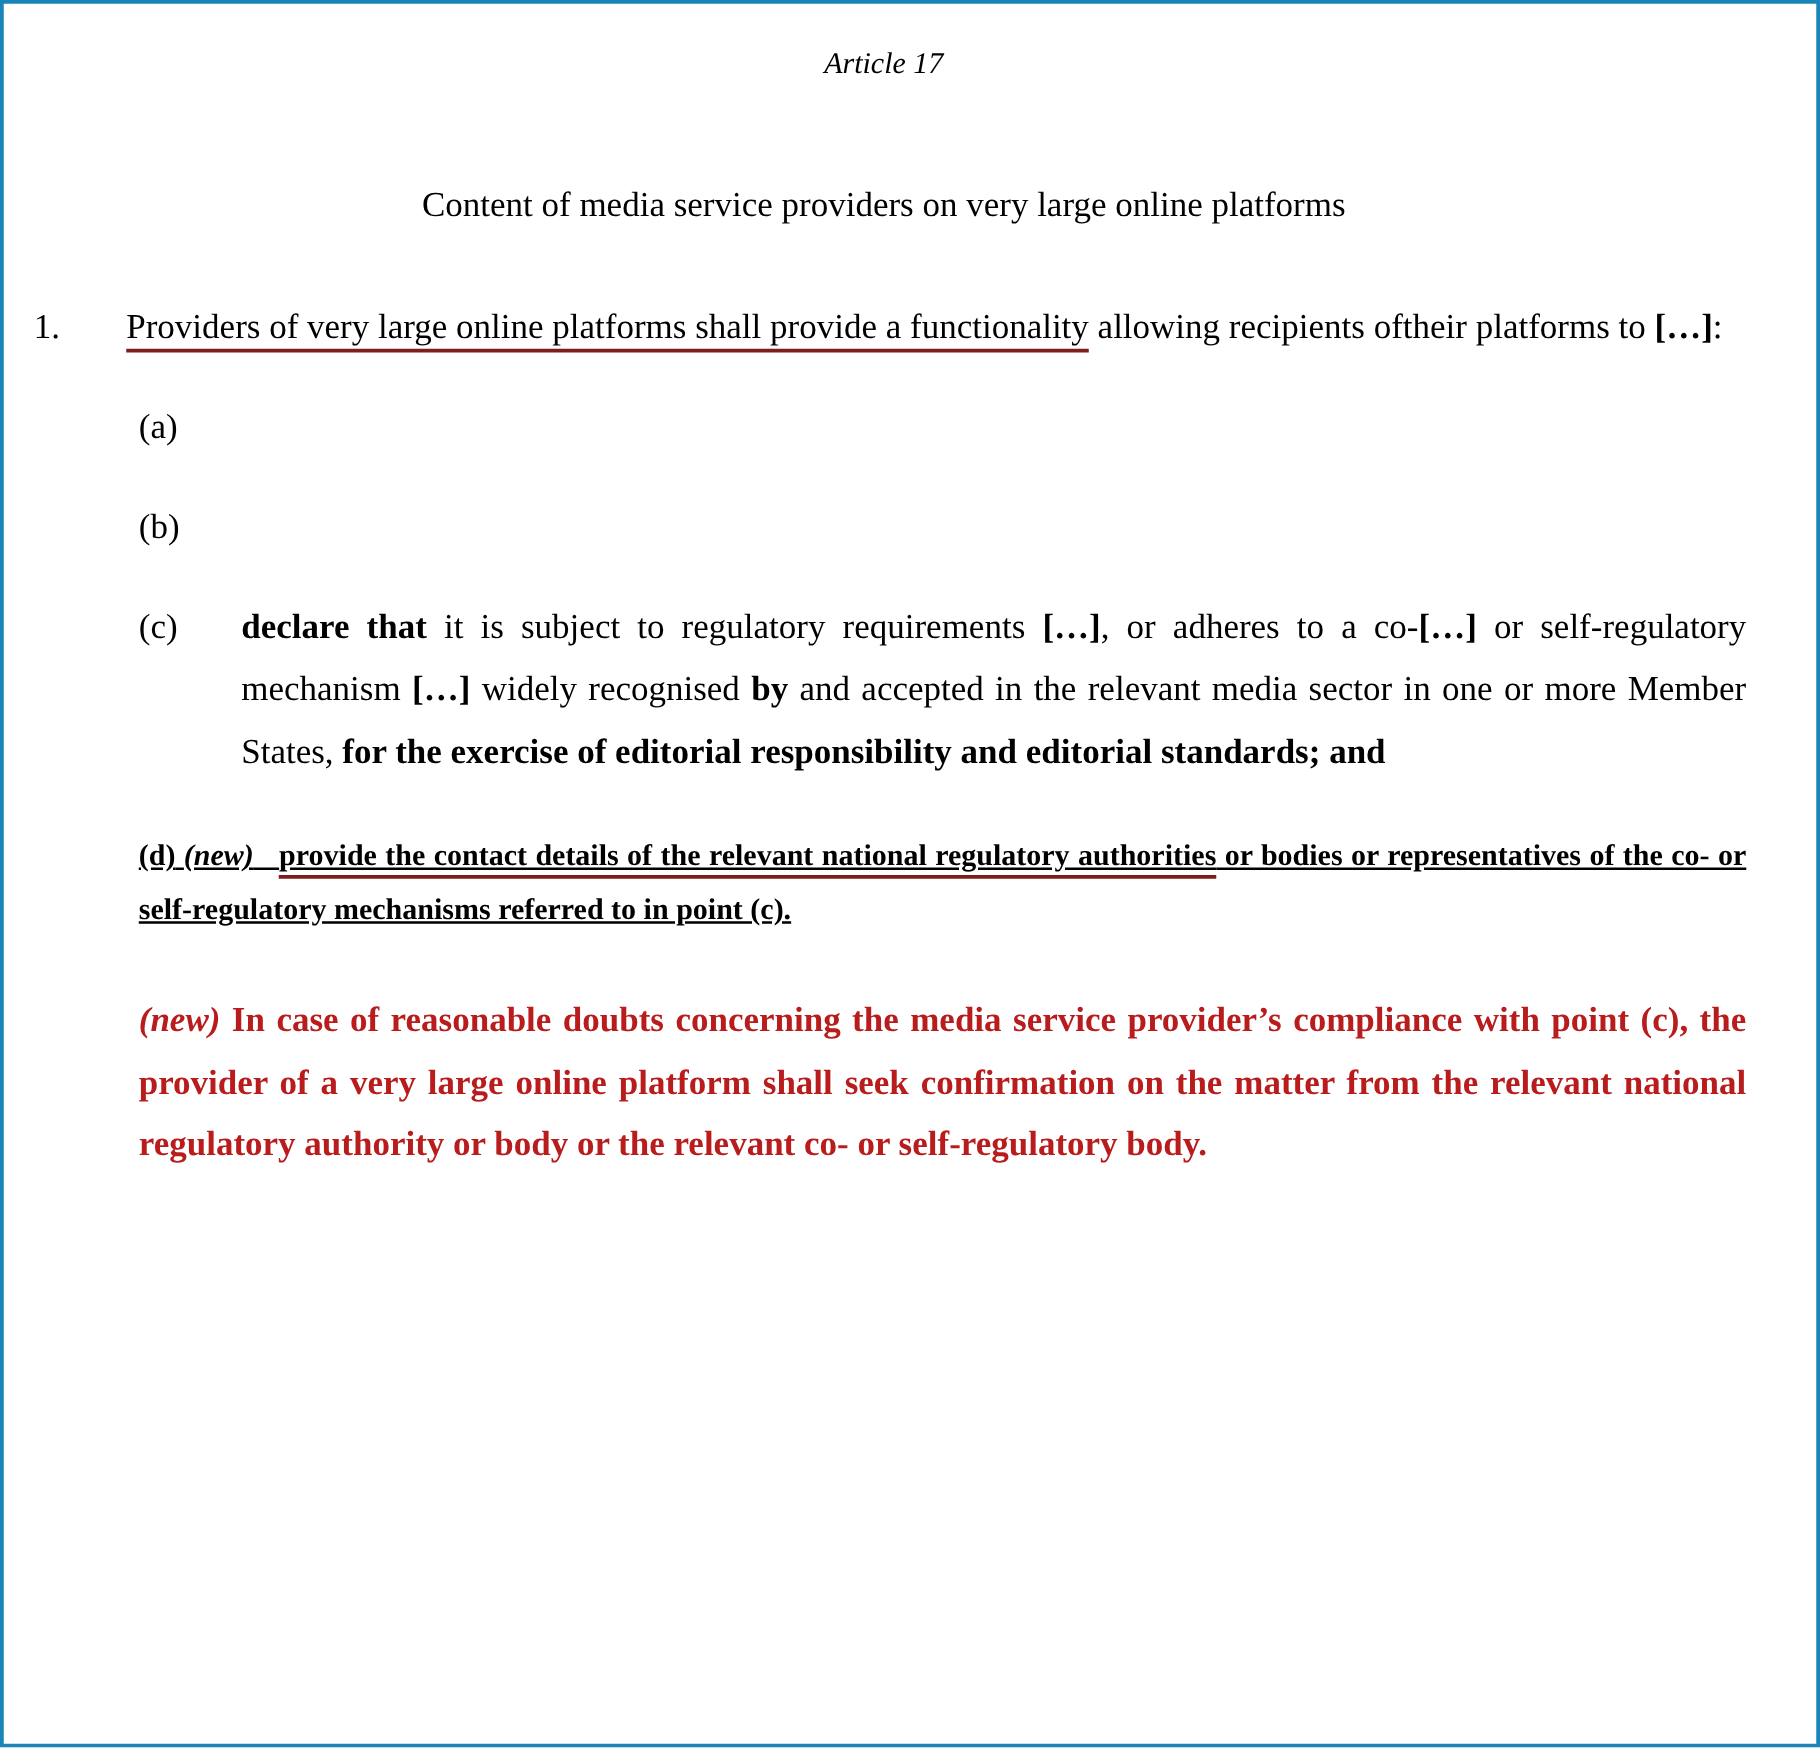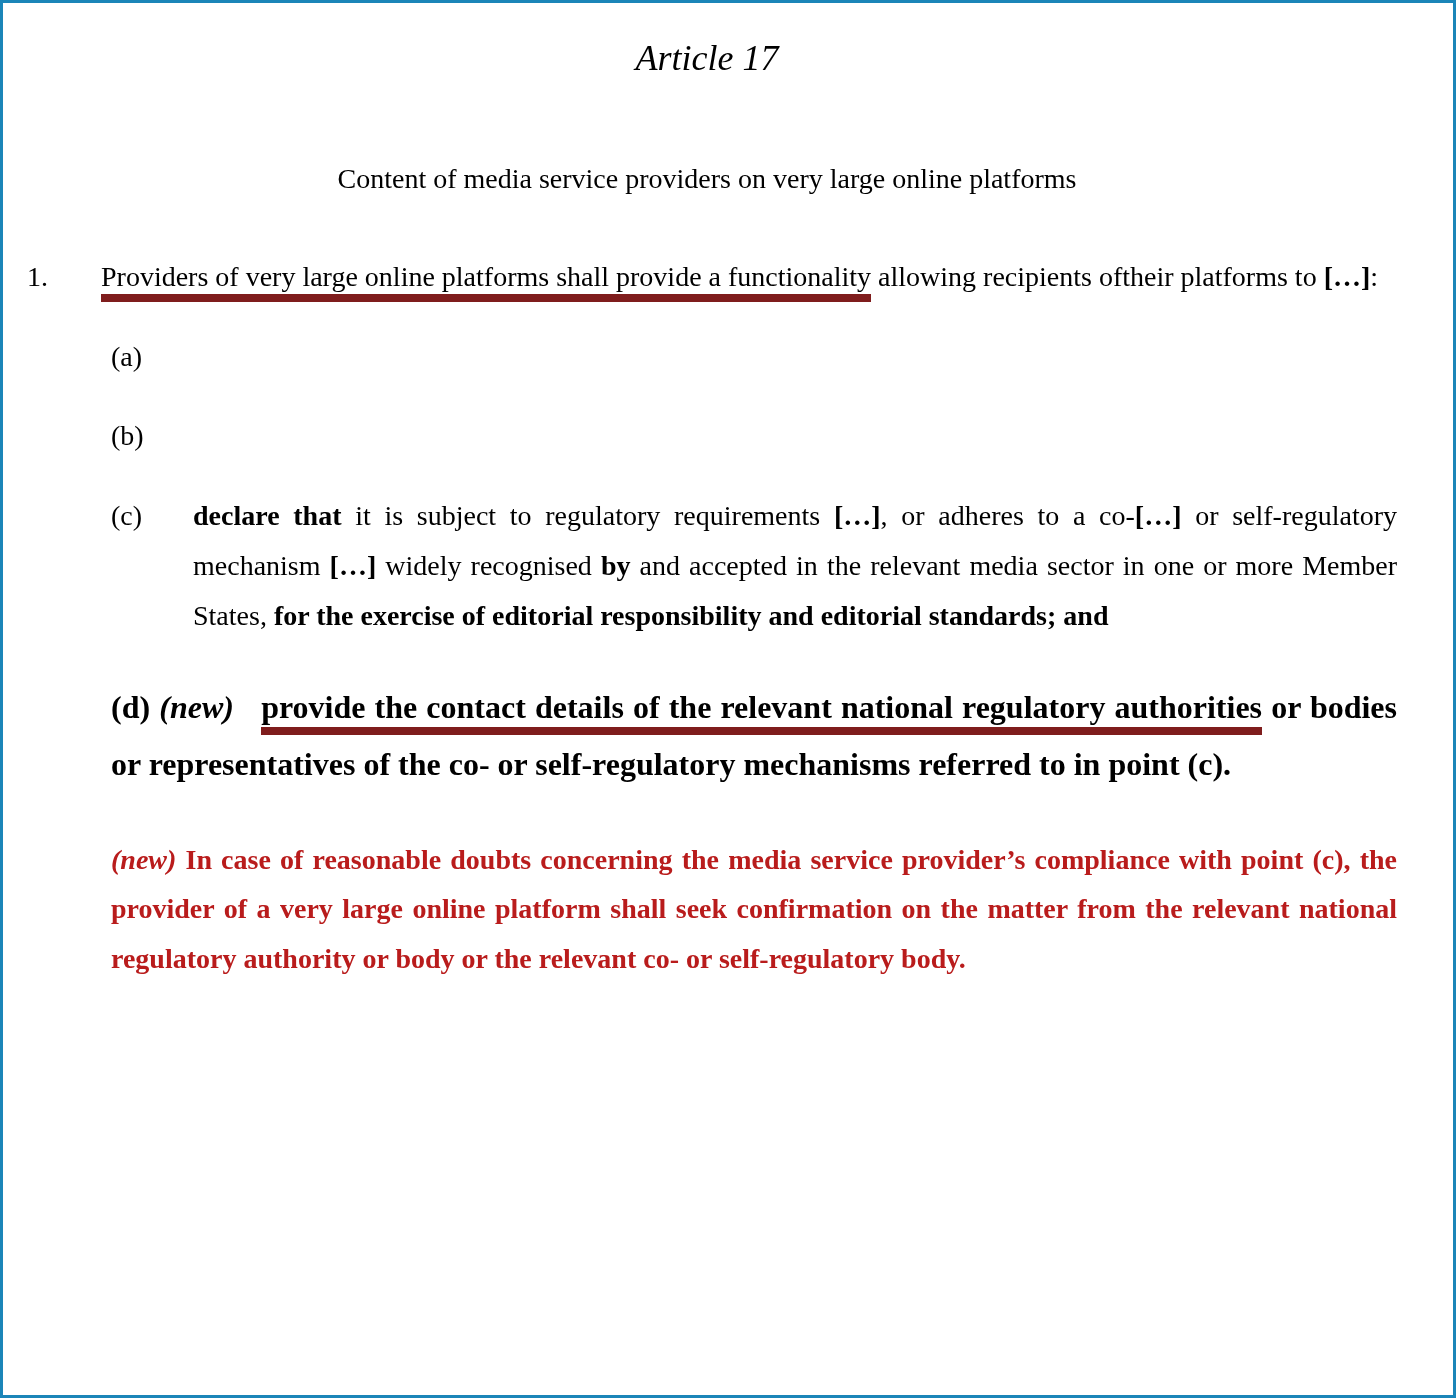--- a/index.html
+++ b/index.html
@@ -19,21 +19,21 @@
     border: 3px solid #1b85b8;
     overflow: hidden;
   }
   .inner {
     padding: 26px 56px 0 14px;
     box-sizing: border-box;
   }
   .article-title {
     text-align: center;
     font-style: italic;
-    font-size: 36px;
+    font-size: 24px;
     line-height: 1.2;
     color: #000;
     margin: 0 0 0 0;
     padding-top: 8px;
   }
   .article-subtitle {
     text-align: center;
     font-size: 28px;
     line-height: 1.2;
     color: #000;
@@ -73,41 +73,42 @@
     width: 82px;
     flex: 0 0 82px;
   }
   .let-body {
     flex: 1 1 auto;
     text-align: justify;
     text-justify: inter-word;
   }
   .item-d {
     margin-top: 38px;
-    font-size: 32px;
+    font-size: 24px;
     line-height: 1.78;
     color: #000;
     padding-left: 94px;
     text-align: justify;
     text-justify: inter-word;
+    text-decoration: underline;
   }
   .final-para {
     margin-top: 42px;
     font-size: 28px;
     line-height: 1.78;
     color: #b91c1c;
     padding-left: 94px;
     text-align: justify;
     text-justify: inter-word;
     font-weight: bold;
   }
   b, .b { font-weight: bold; }
   .bi { font-weight: bold; font-style: italic; }
   .red-ul {
-    border-bottom: 8px solid #7f1d1d;
+    border-bottom: 3px solid #7f1d1d;
     padding-bottom: 2px;
   }
 </style>
 </head>
 <body>
 
 <div class="page">
   <div class="inner">
 
     <div class="article-title">Article 17</div>

